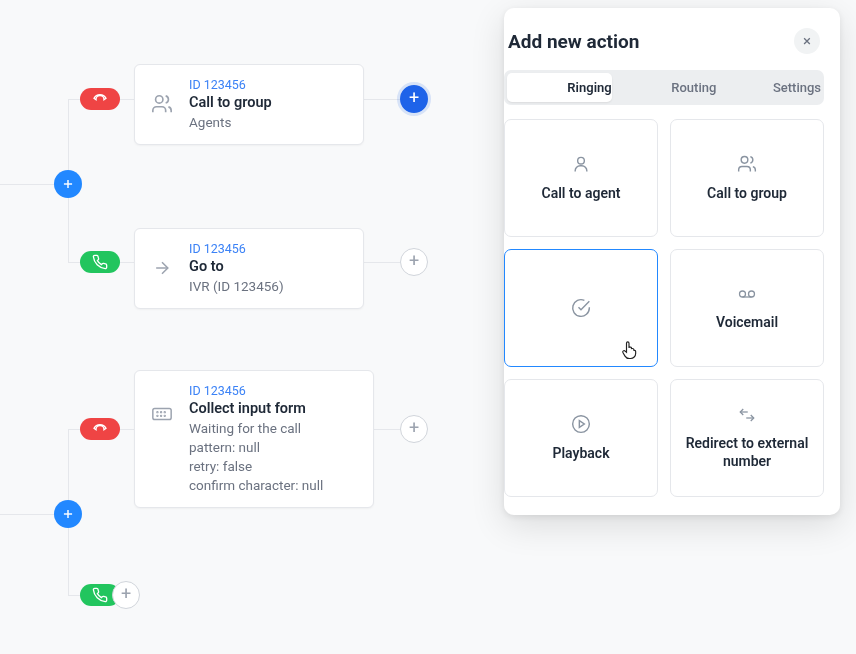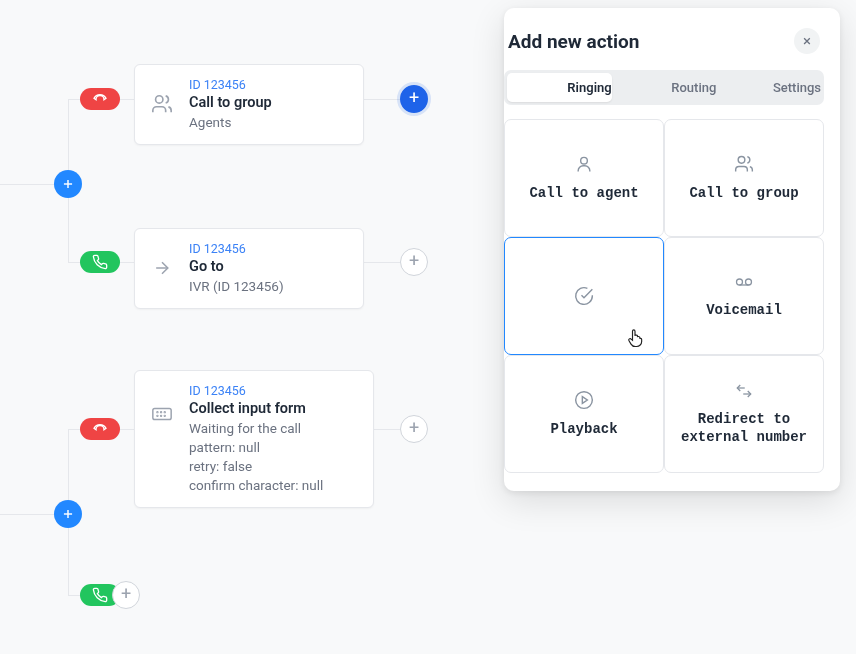--- a/index.html
+++ b/index.html
@@ -145,21 +145,21 @@
     .seg-tab.active {
       background: #fff;
       color: #1f2937;
       font-weight: 600;
       box-shadow: 0 1px 2px rgba(0,0,0,0.08);
     }
 
     .action-grid {
       display: grid;
       grid-template-columns: 1fr 1fr;
-      font-family: Liberation Mono, monospace;
+      gap: 12px;
     }
     .action-card {
       height: 118px;
       border: 1.5px solid #e5e7eb;
       border-radius: 7px;
       display:flex; flex-direction:column;
       align-items:center; justify-content:center;
       gap: 10px;
       cursor: pointer;
       padding: 10px;

